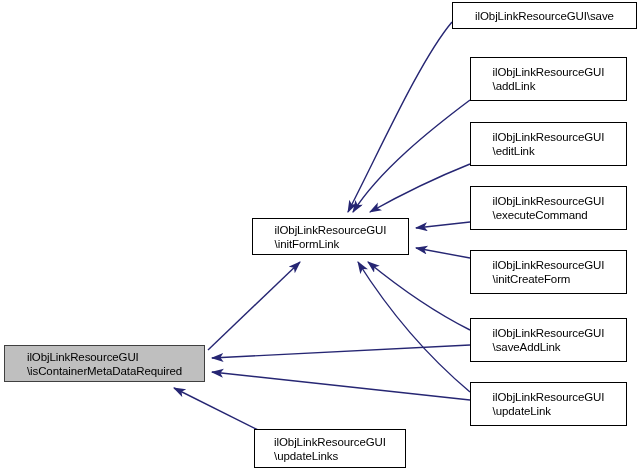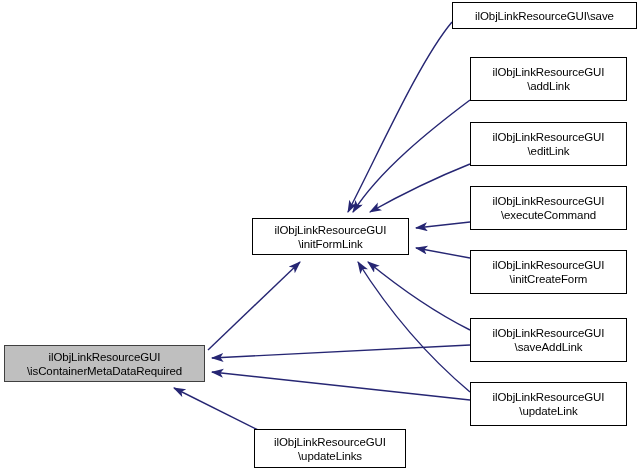--- a/index.html
+++ b/index.html
@@ -28,21 +28,20 @@
     height: 474px;
   }
   .node {
     position: absolute;
     box-sizing: border-box;
     background: #ffffff;
     border: 1px solid #000000;
     display: flex;
     align-items: center;
     justify-content: center;
-    text-align: center;
     font-family: "Liberation Sans", sans-serif;
     font-size: 11.5px;
     line-height: 14px;
     color: #000000;
     letter-spacing: -0.1px;
     z-index: 5;
   }
   .node.highlight {
     background: #bfbfbf;
     border: 1px solid #404040;

